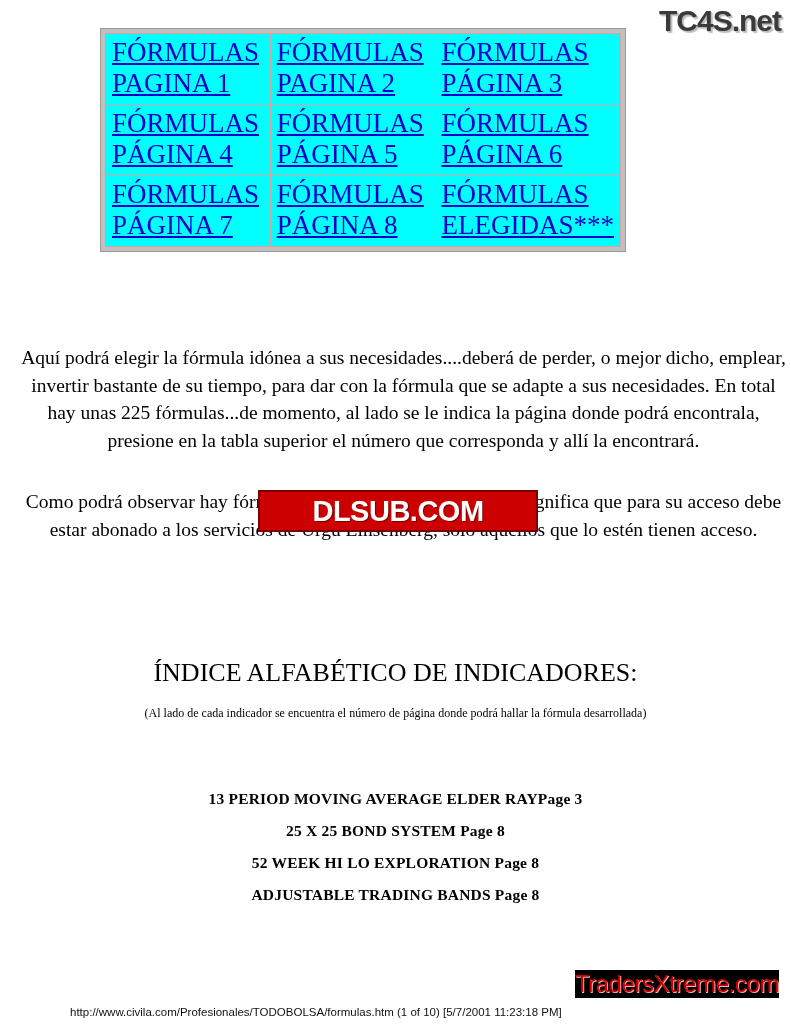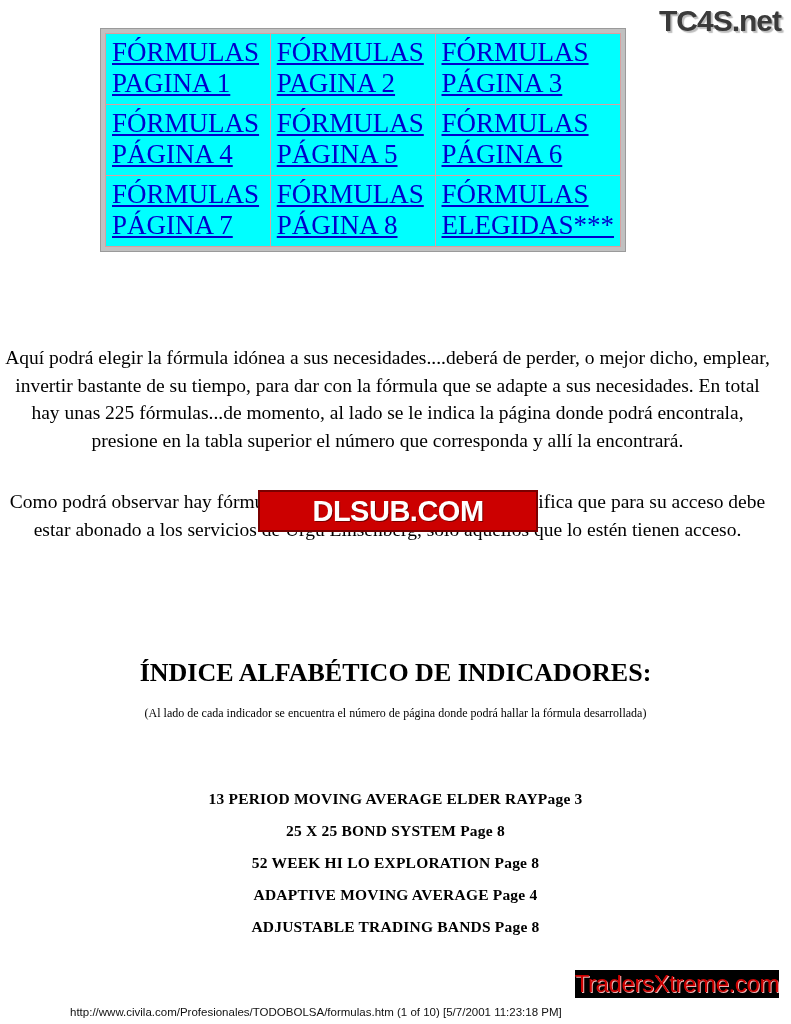--- a/index.html
+++ b/index.html
@@ -59,21 +59,21 @@
     font-size: 27px;
     line-height: 1.13;
     font-family: "Liberation Serif", serif;
     white-space: nowrap;
   }
   .lk.l2 { display: inline-block; }
 
   
   .para {
     position: absolute;
-    left: 2px;
+    left: 18px;
     width: 771px;
     text-align: center;
     font-size: 19.5px;
     line-height: 1.42;
   }
   #para1 { top: 344px; }
   #para2 { top: 488px; }
 
   
   .wm-mid {
@@ -95,21 +95,21 @@
   }
 
   
   .index-title {
     position: absolute;
     top: 658px;
     left: 0;
     width: 791px;
     text-align: center;
     font-size: 26px;
-    font-weight: bold;
+    font-weight: normal;
   }
   .index-sub {
     position: absolute;
     top: 705px;
     left: 80px;
     width: 631px;
     text-align: center;
     font-size: 12px;
     font-weight: normal;
     line-height: 1.45;
@@ -212,19 +212,18 @@
 
 <div class="wm-mid">DLSUB.COM</div>
 
 <div class="index-title">ÍNDICE ALFABÉTICO DE INDICADORES:</div>
 <div class="index-sub">(Al lado de cada indicador se encuentra el número de página donde podrá hallar la fórmula desarrollada)</div>
 
 <div class="ind-list">
   <div class="ind-item">13 PERIOD MOVING AVERAGE ELDER RAYPage 3</div>
   <div class="ind-item">25 X 25 BOND SYSTEM Page 8</div>
   <div class="ind-item">52 WEEK HI LO EXPLORATION Page 8</div>
-  <div class="ind-item">ADAPTIVE MOVING AVERAGE Page 4</div>
   <div class="ind-item">ADJUSTABLE TRADING BANDS Page 8</div>
 </div>
 
 <div class="wm-bottom">TradersXtreme.com</div>
 
 <div class="status-url">http://www.civila.com/Profesionales/TODOBOLSA/formulas.htm (1 of 10) [5/7/2001 11:23:18 PM]</div>
 
 </body></html>

